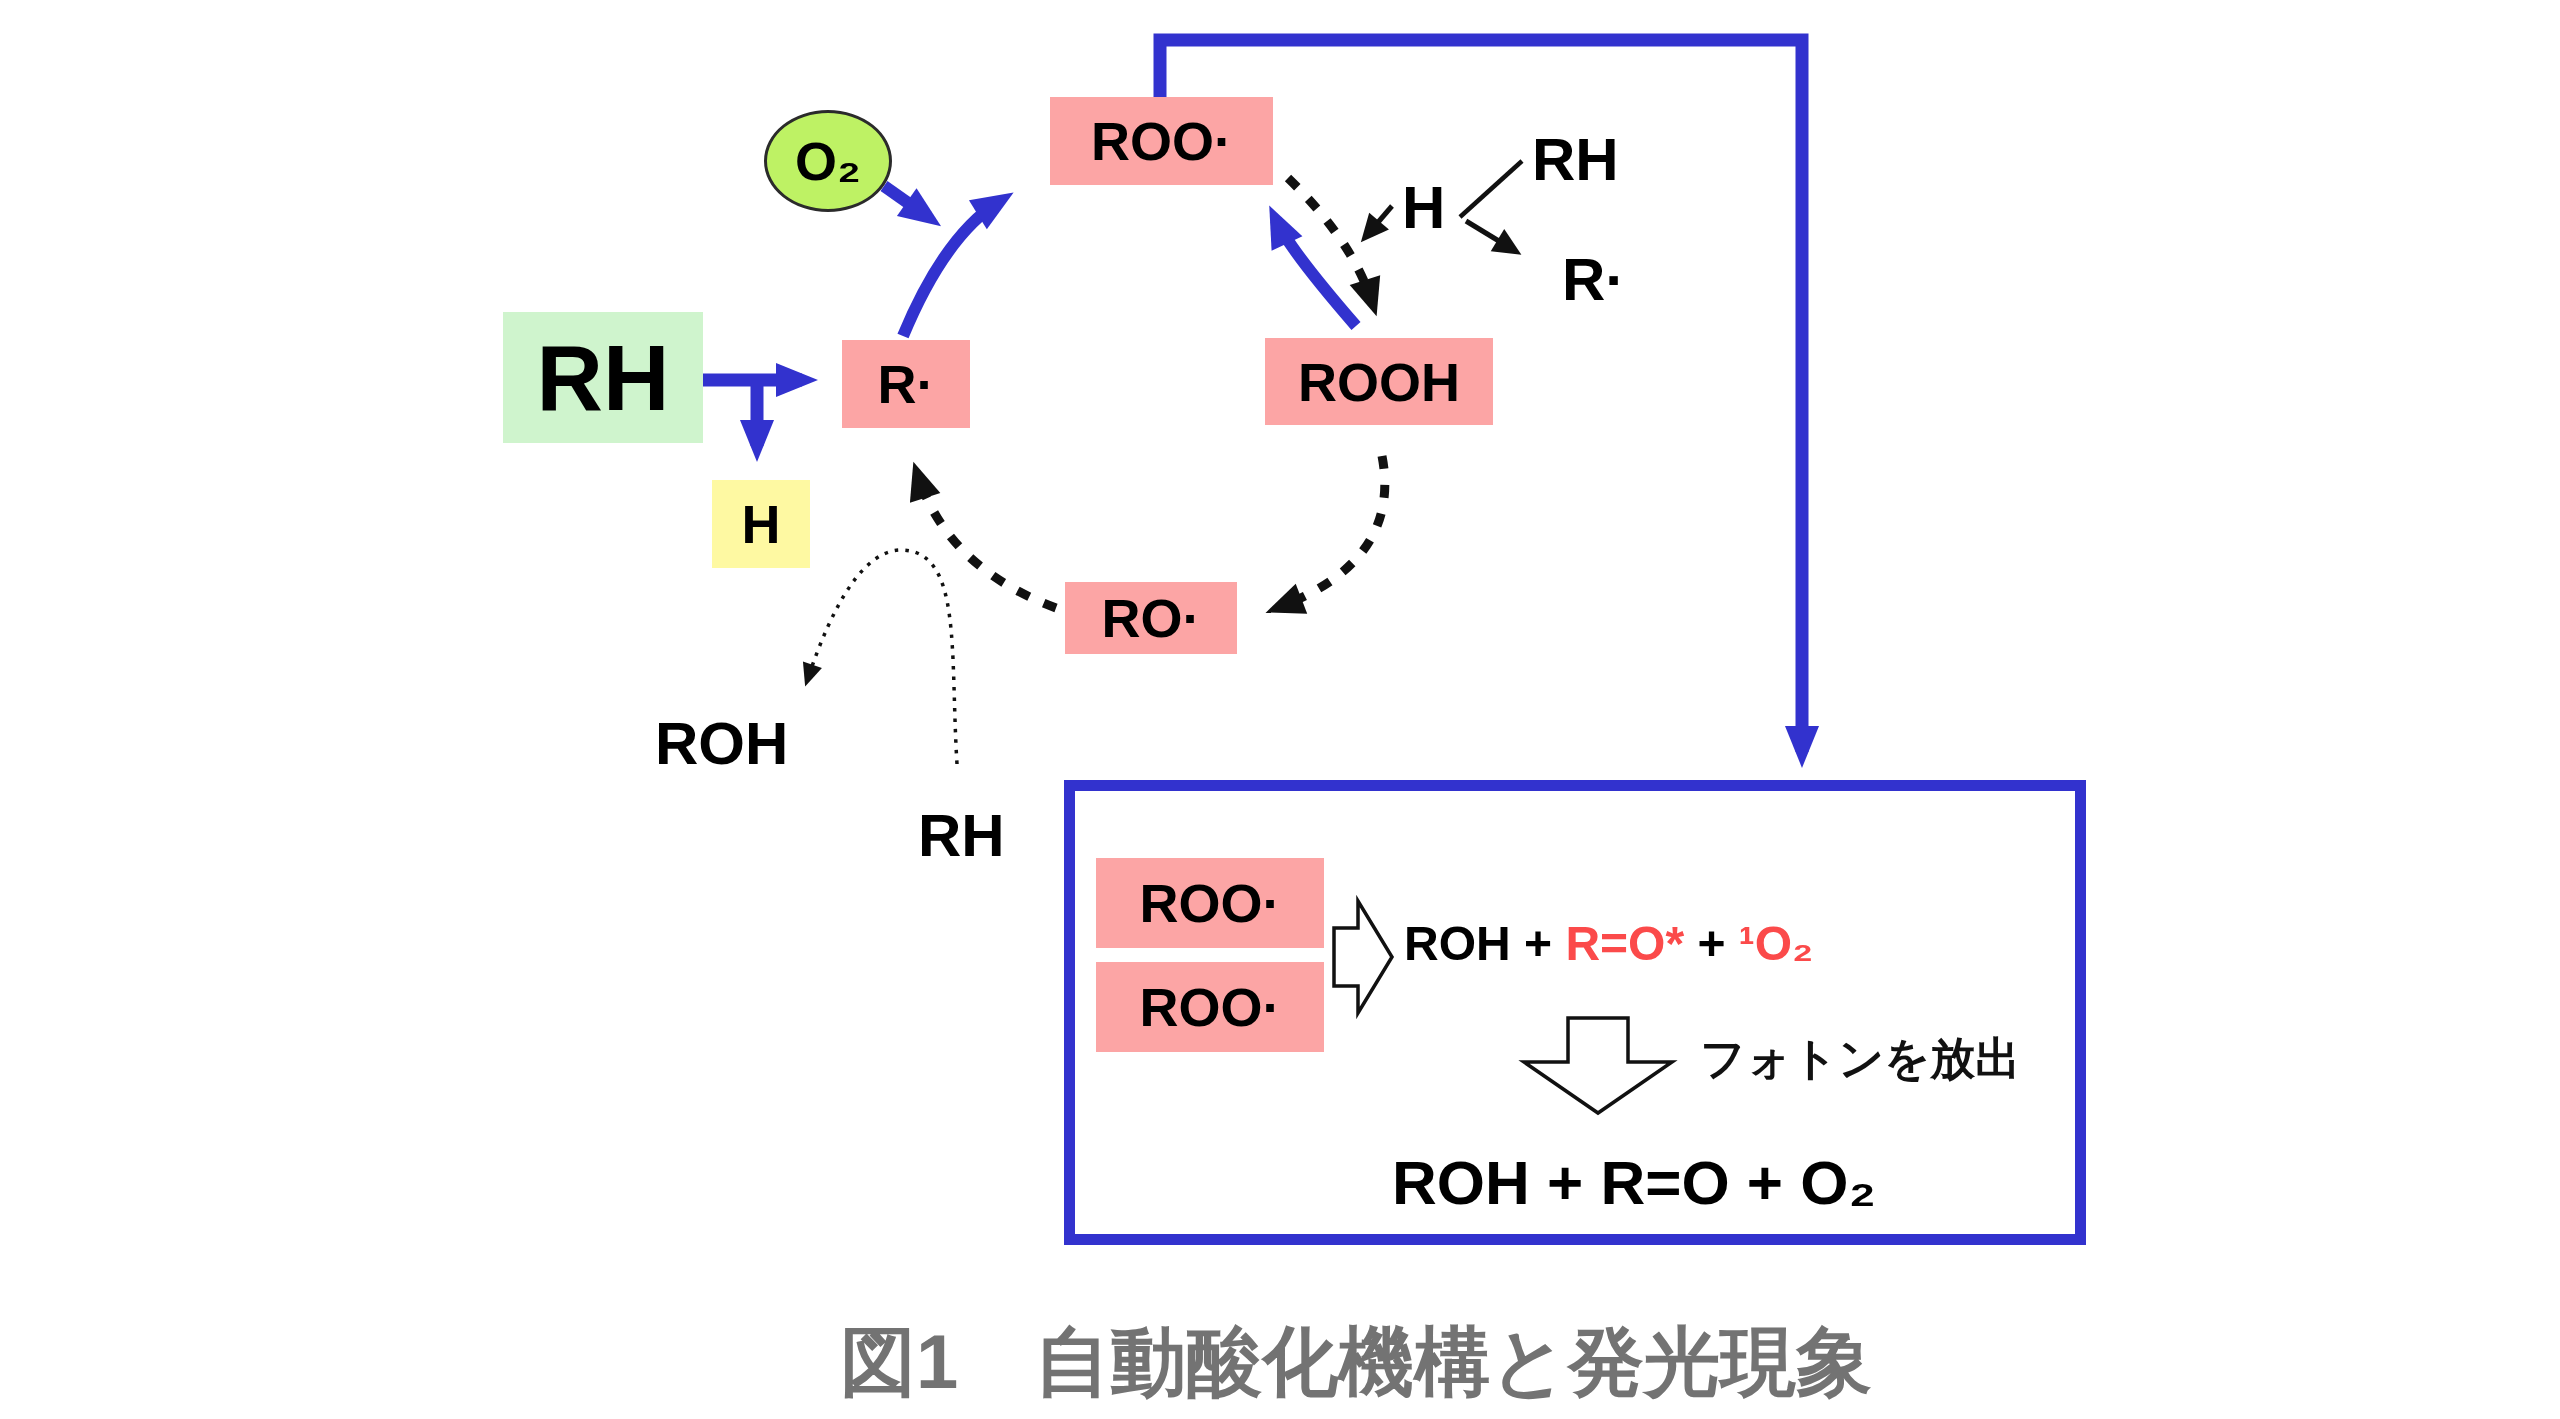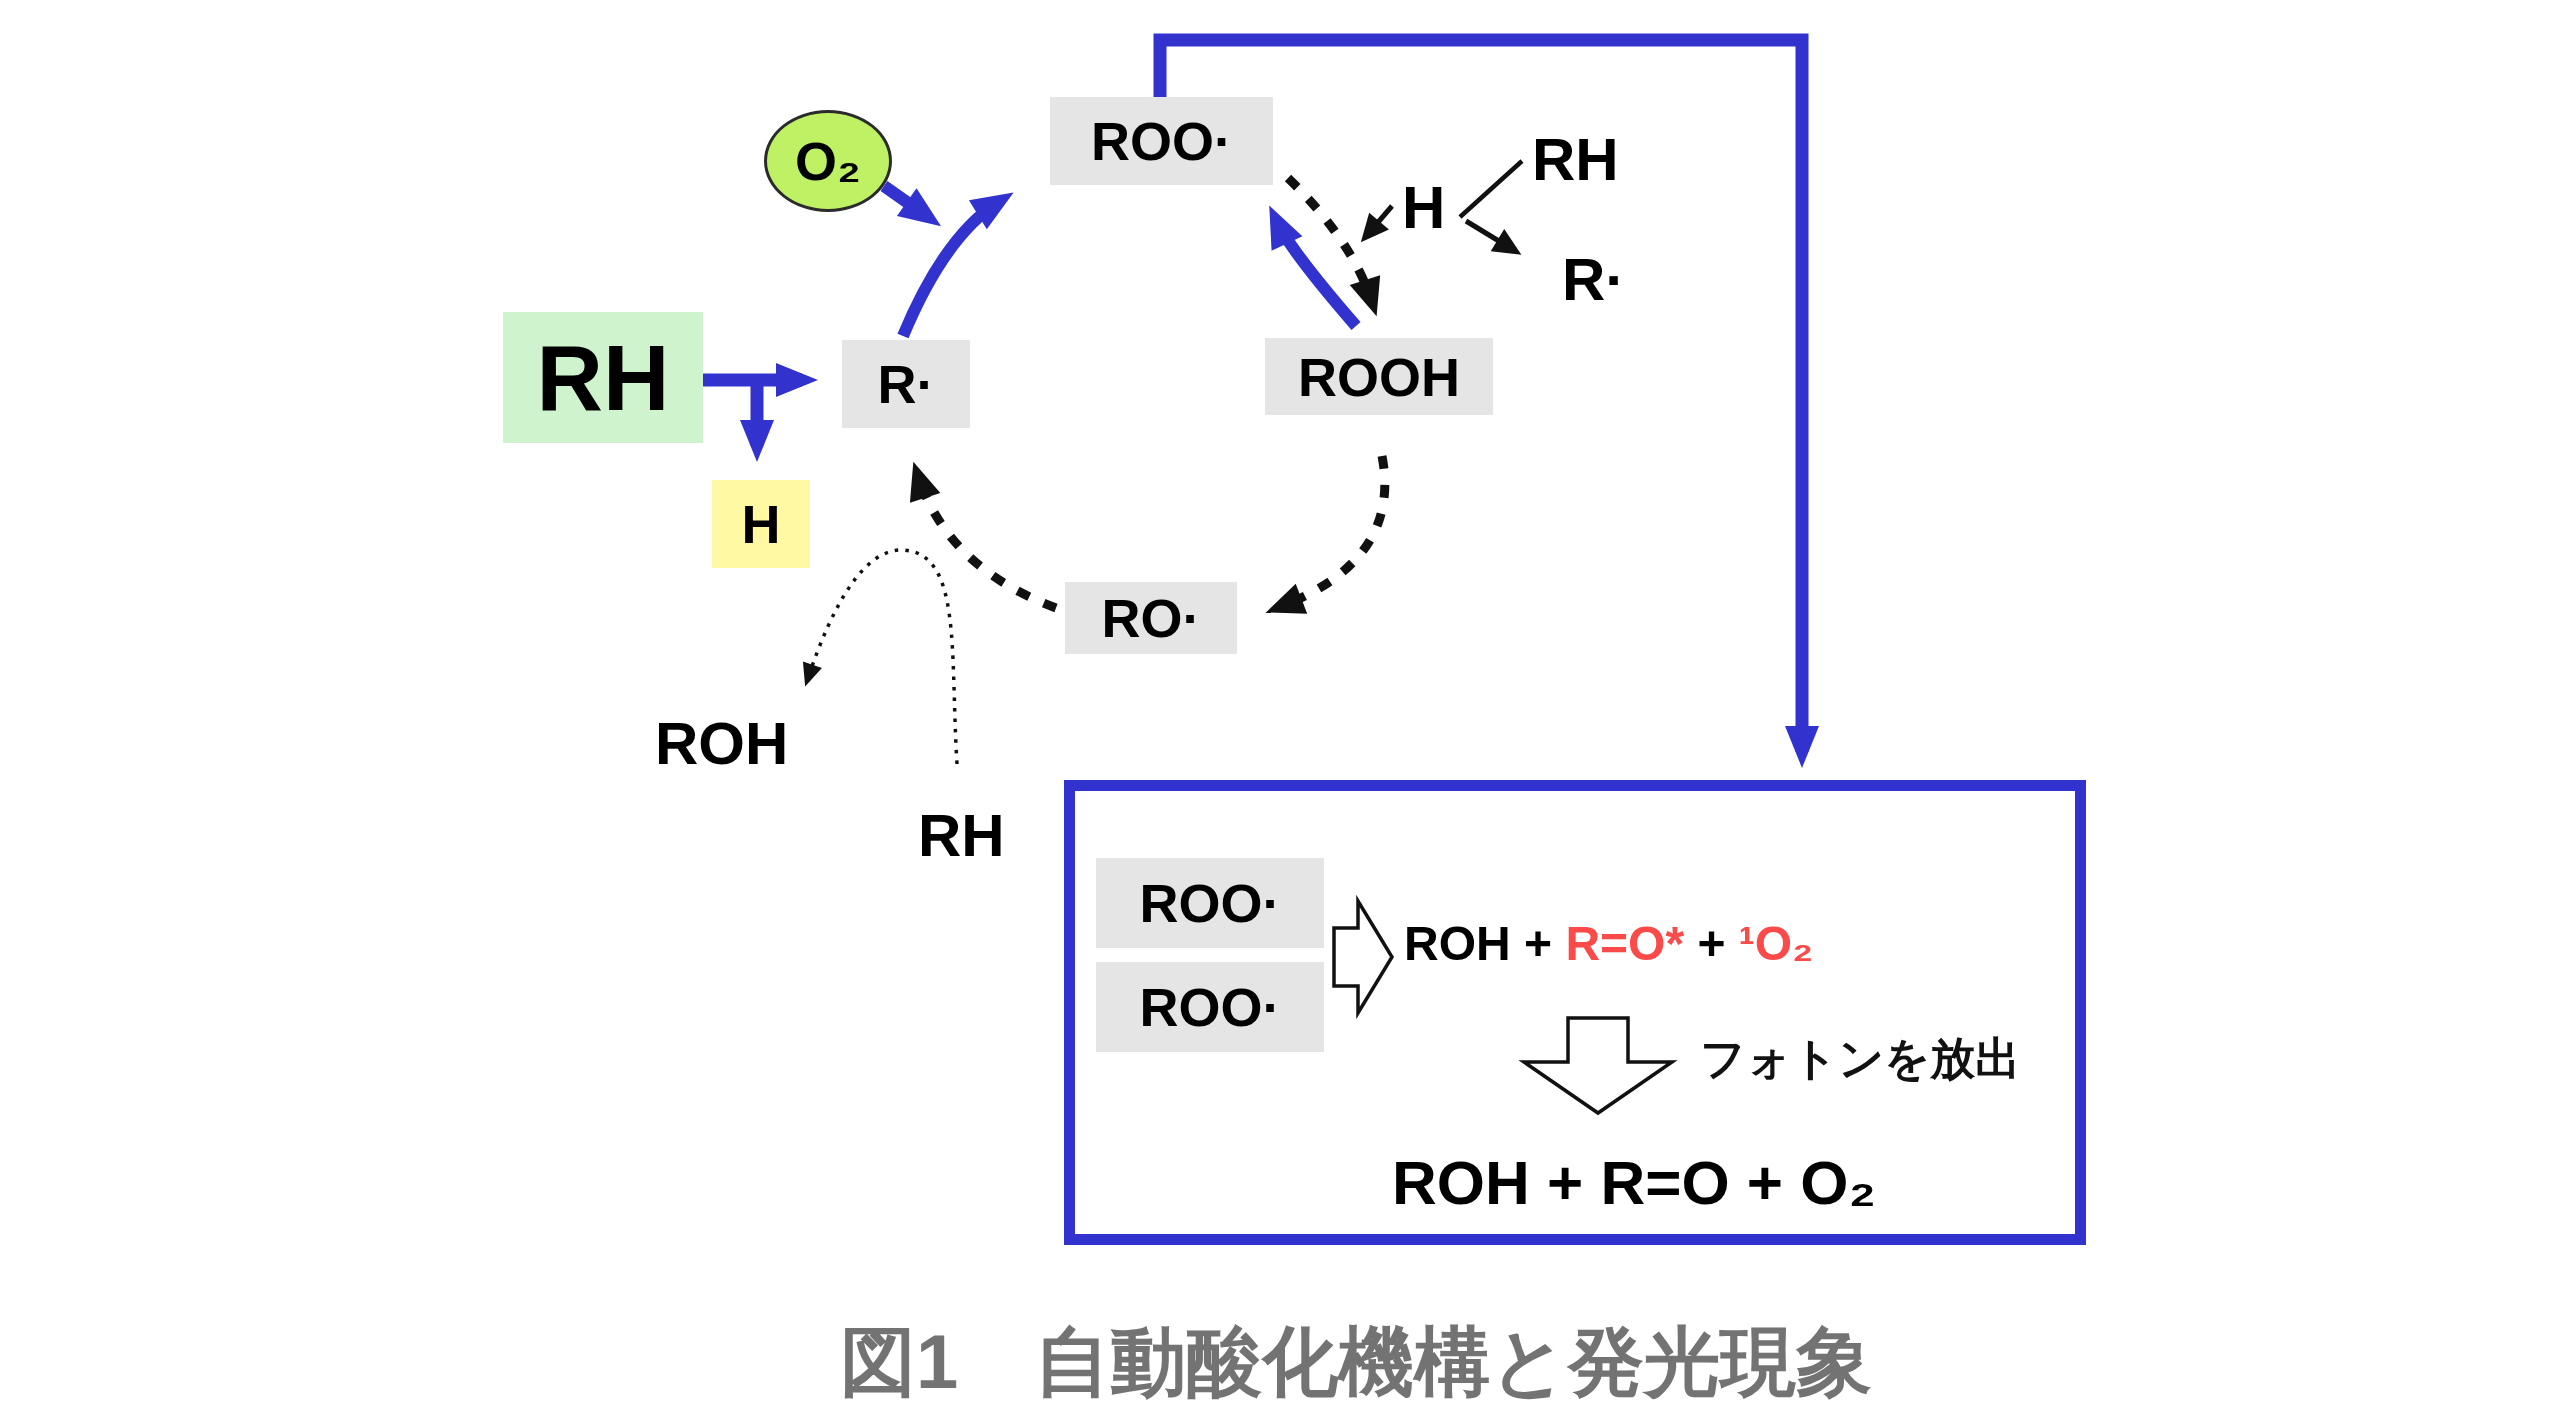--- a/index.html
+++ b/index.html
@@ -2,21 +2,21 @@
 <html><head>
 <meta charset="utf-8">
 <style>
   html,body{margin:0;padding:0;background:#ffffff;}
   body{width:2560px;height:1419px;position:relative;overflow:hidden;
        font-family:"Liberation Sans","DejaVu Sans",sans-serif;}
   .stage{position:absolute;left:0;top:0;width:2560px;height:1419px;}
   .layer{position:absolute;left:0;top:0;width:2560px;height:1419px;}
   .box{position:absolute;display:flex;align-items:center;justify-content:center;
        font-weight:bold;color:#000;line-height:1;}
-  .peach{background:#e5e5e5;}
+  .peach{background:#fca5a5;}
   .green{background:#CFF4CD;}
   .yellow{background:#FEF9A2;}
   .ellipse{background:#bef264;border:3px solid #2b2b2b;border-radius:50%;}
   .lbl{position:absolute;font-weight:bold;color:#000;line-height:1;white-space:nowrap;}
   .blue-frame{position:absolute;border:11px solid #3232CE;background:transparent;box-sizing:border-box;}
   .eq{position:absolute;font-weight:bold;color:#000;line-height:1;white-space:nowrap;}
   .eq .red{color:#FB4A4A;}
   .jp{font-weight:bold;color:#111;}
   .caption{position:absolute;color:#737373;font-weight:bold;white-space:nowrap;text-align:center;}
   svg{position:absolute;left:0;top:0;}
@@ -82,21 +82,21 @@
   </div>
 
   <div class="box yellow" style="left:712px;top:480px;width:98px;height:88px;font-size:54px;">
     <span>H</span>
   </div>
 
   <div class="box peach" style="left:1050px;top:97px;width:223px;height:88px;font-size:54px;">
     <span>ROO·</span>
   </div>
 
-  <div class="box peach" style="left:1265px;top:338px;width:228px;height:77px;font-size:54px;">
+  <div class="box peach" style="left:1265px;top:338px;width:228px;height:87px;font-size:54px;">
     <span>ROOH</span>
   </div>
 
   <div class="box peach" style="left:1065px;top:582px;width:172px;height:72px;font-size:54px;">
     <span>RO·</span>
   </div>
 
   <div class="box ellipse" style="left:764px;top:110px;width:122px;height:96px;font-size:54px;">
     <span>O₂</span>
   </div>

